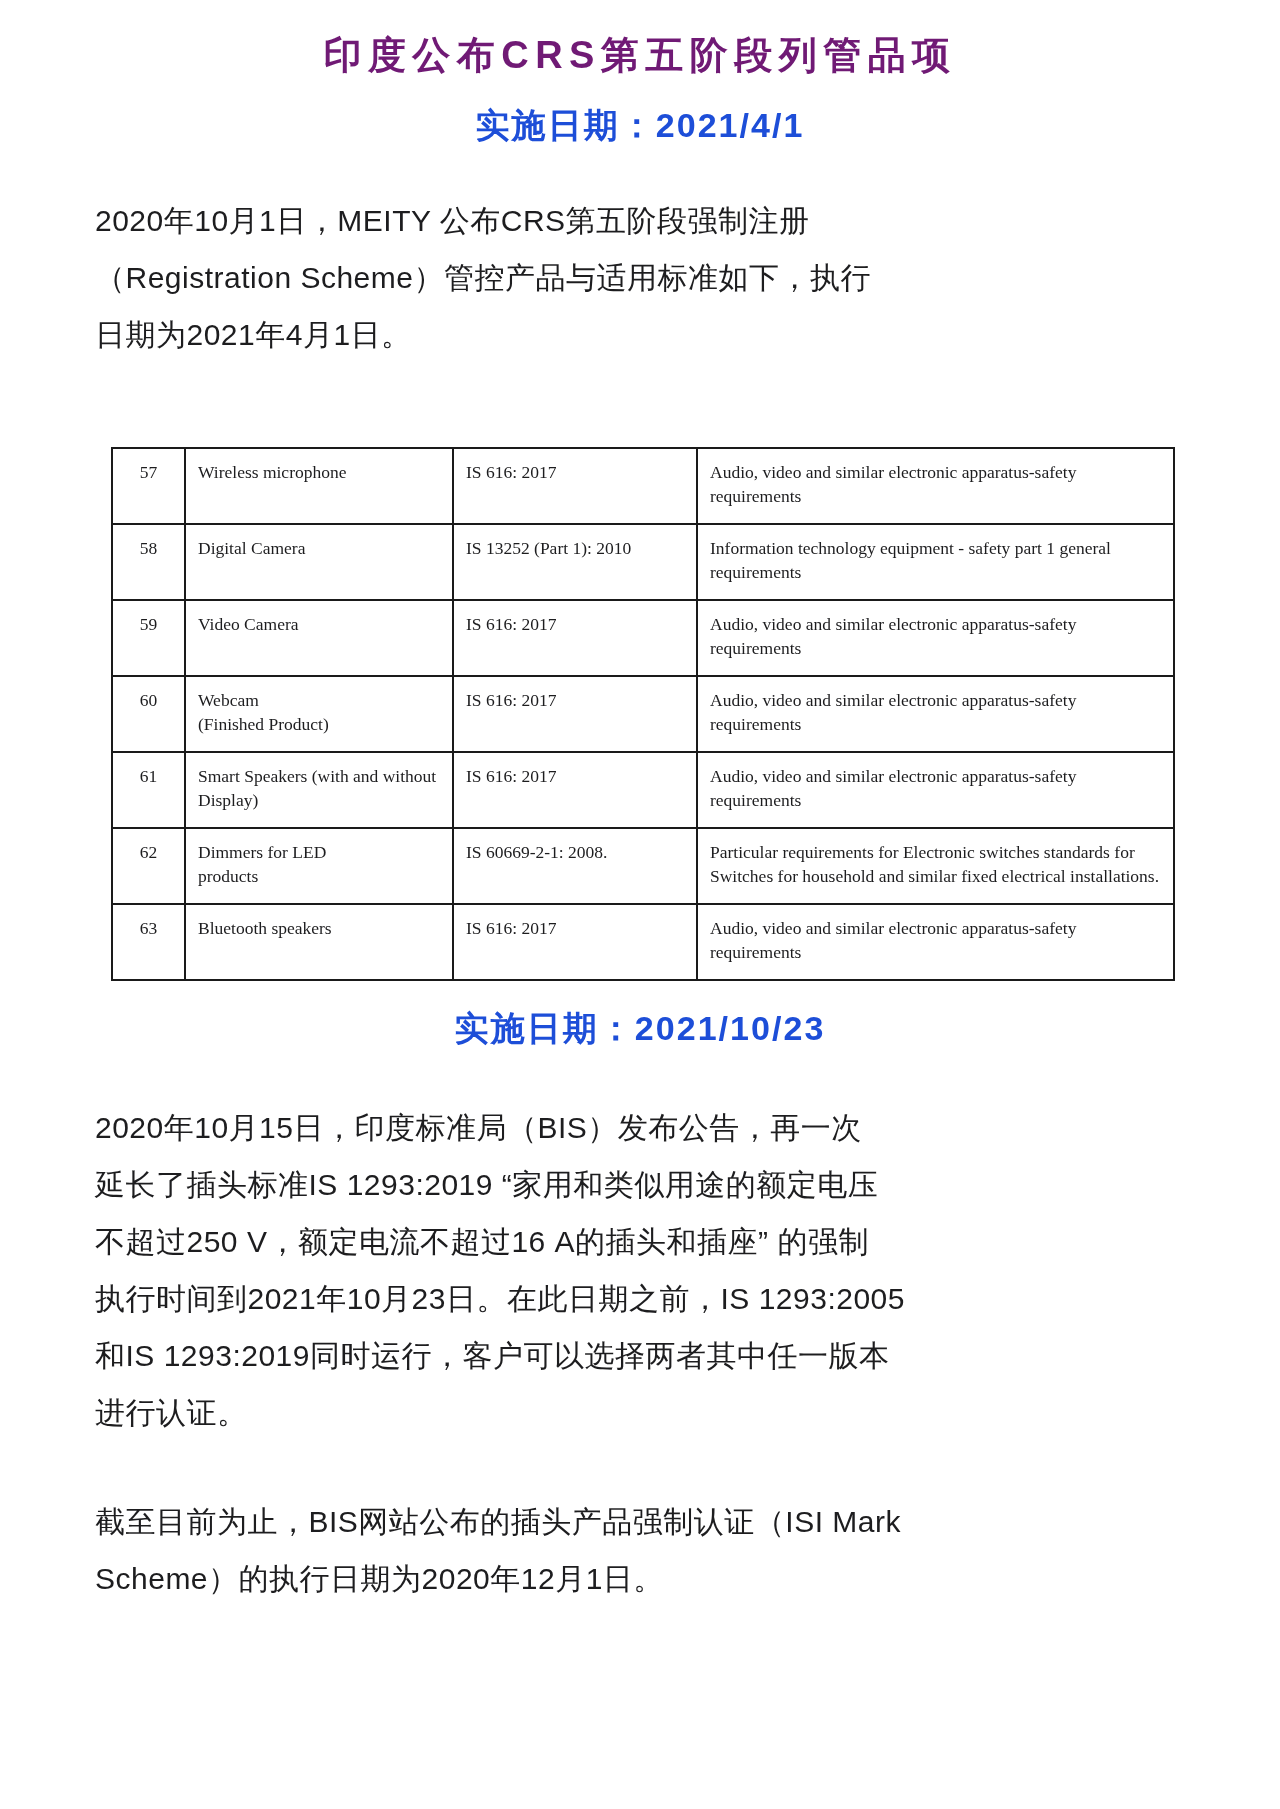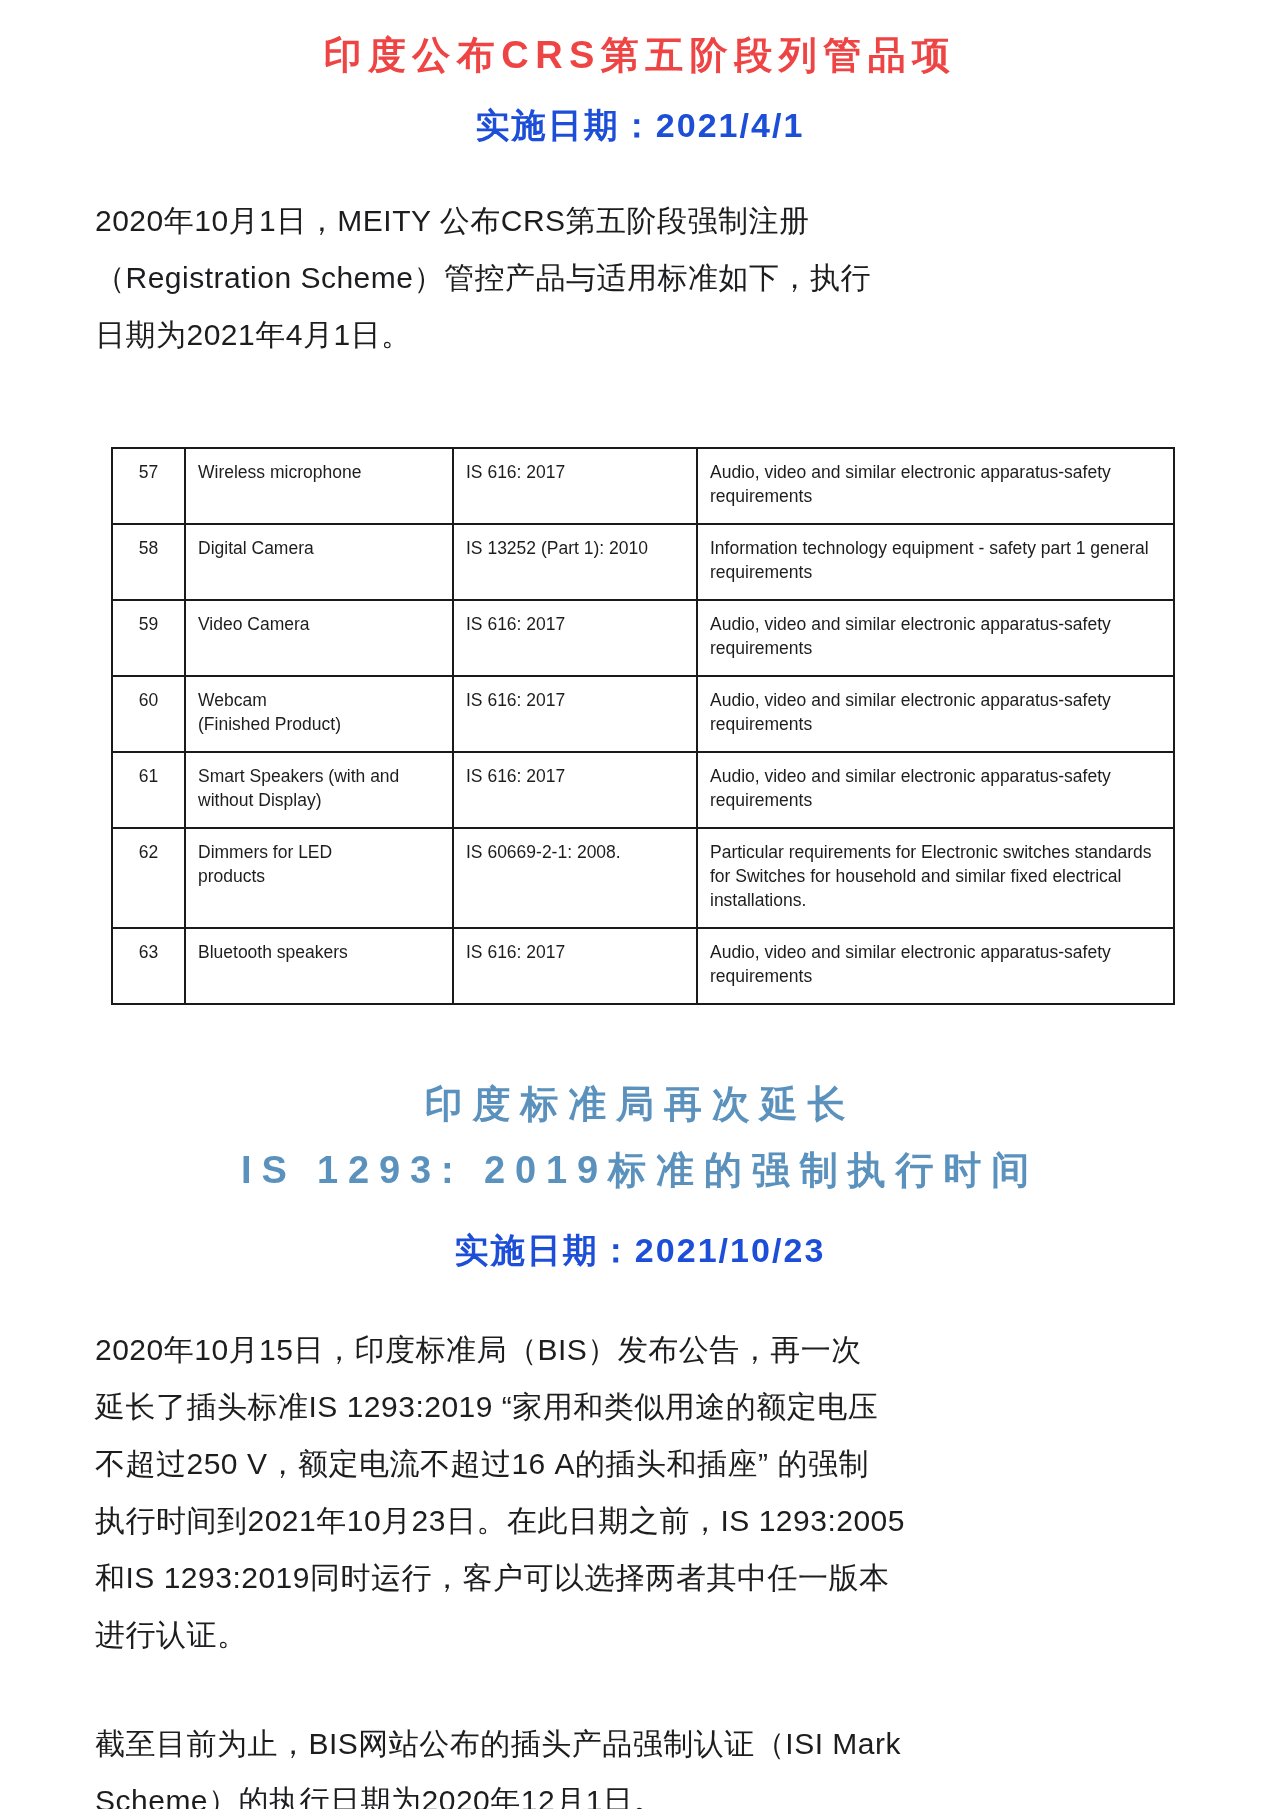--- a/index.html
+++ b/index.html
@@ -11,21 +11,21 @@
     color: #1d1d1f;
   }
   .page {
     width: 1280px;
     min-height: 1809px;
     margin: 0 auto;
     padding: 26px 95px 20px 95px;
     background: #ffffff;
   }
   .h1 {
-    color: #ef4444;
+    color: #701a75;
     font-size: 38px;
     line-height: 46px;
     font-weight: bold;
     letter-spacing: 0.17em;
     text-align: center;
     margin: 6px 0 0 0;
     white-space: pre-line;
   }
   .h2 {
     color: #5b92bd;
@@ -62,20 +62,21 @@
     margin: 84px 0 0 16px;
   }
   table.reg-table td {
     border: 2px solid #1a1a1a;
     font-size: 17.5px;
     line-height: 24px;
     padding: 11px 12px 15px 12px;
     vertical-align: top;
     white-space: pre-line;
     word-wrap: break-word;
+    font-family: Liberation Serif, serif;
   }
   table.reg-table td.col-no   { width: 73px;  text-align: center; }
   table.reg-table td.col-prod { width: 268px; }
   table.reg-table td.col-std  { width: 244px; }
   table.reg-table td.col-desc { width: 477px; }
 </style>
 </head>
 <body>
 
 <div class="page">
@@ -130,22 +131,20 @@
         </tr>
         <tr>
           <td class="col-no">63</td>
           <td class="col-prod">Bluetooth speakers</td>
           <td class="col-std">IS 616: 2017</td>
           <td class="col-desc">Audio, video and similar electronic apparatus-safety requirements</td>
         </tr>
       </tbody>
   </table>
 
-  <h2 class="h2">印度标准局再次延长
-IS 1293: 2019标准的强制执行时间</h2>
 
   <div class="date-line">实施日期：2021/10/23</div>
 
   <p class="body-para second">2020年10月15日，印度标准局（BIS）发布公告，再一次
 延长了插头标准IS 1293:2019 “家用和类似用途的额定电压
 不超过250 V，额定电流不超过16 A的插头和插座” 的强制
 执行时间到2021年10月23日。在此日期之前，IS 1293:2005
 和IS 1293:2019同时运行，客户可以选择两者其中任一版本
 进行认证。</p>
 

